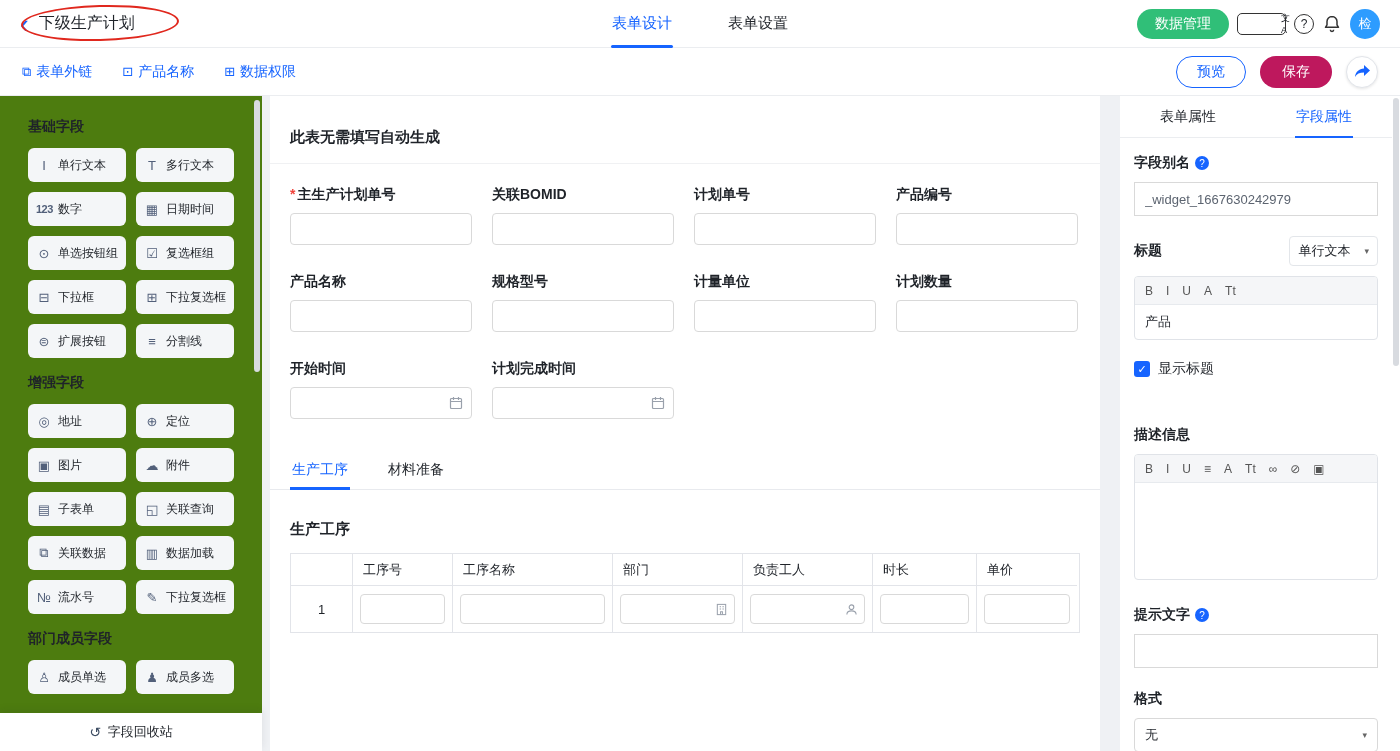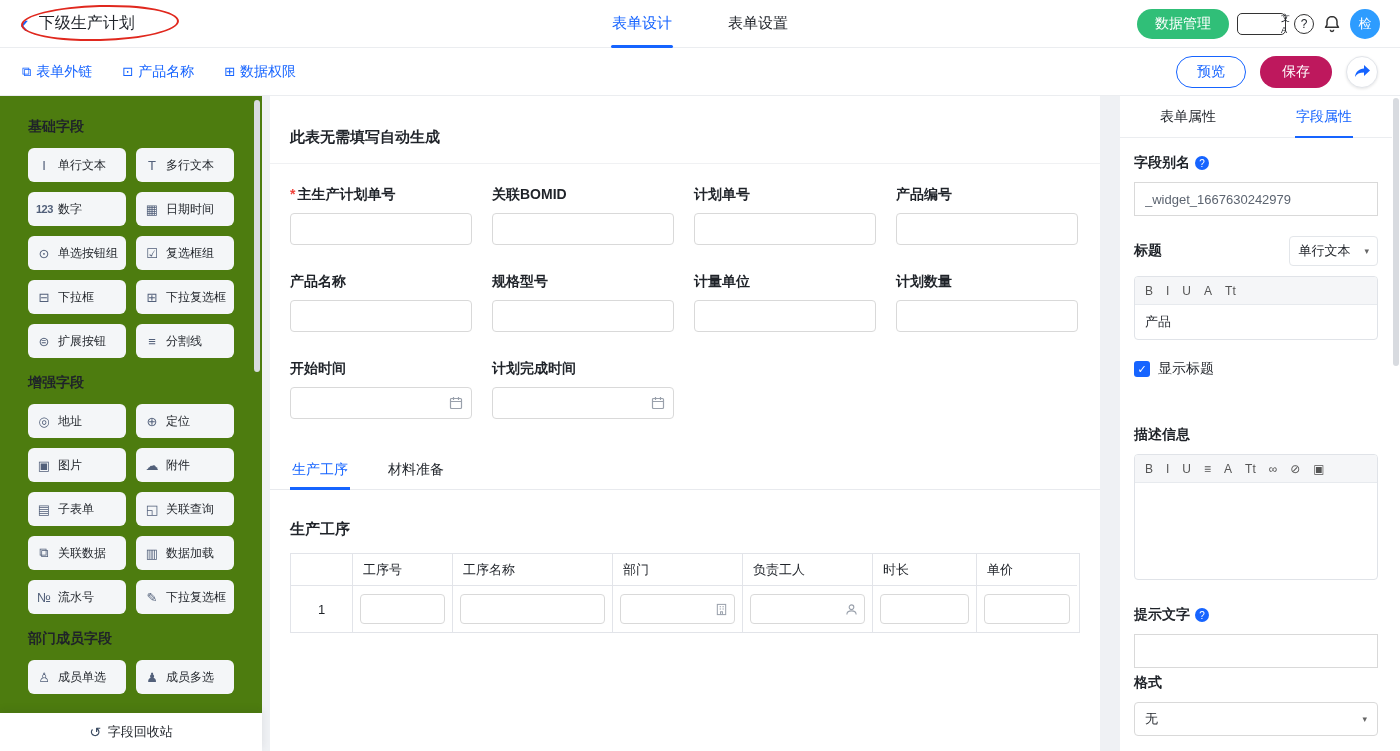--- a/index.html
+++ b/index.html
@@ -105,21 +105,21 @@
   .caret { font-size:9px; color:#666; }
   .editor { border:1px solid #e0e3e8; border-radius:4px; margin-top:10px; overflow:hidden; }
   .editor-toolbar { display:flex; align-items:center; gap:13px; height:28px; padding:0 10px;
     background:#f5f6f8; border-bottom:1px solid #e7eaee; font-size:12px; color:#555; }
   .editor-toolbar span { cursor:pointer; }
   .editor-content { padding:8px 10px; font-size:13px; min-height:30px; cursor:text; }
   .editor-content.tall { min-height:96px; }
   .check-row { display:flex; align-items:center; gap:8px; margin-top:20px; font-size:14px; }
   .checkbox { width:16px; height:16px; background:#1664ff; border-radius:3px; color:#fff; font-size:11px;
     display:flex; align-items:center; justify-content:center; cursor:pointer; }
-  .mt48 { margin-top:48px; } .mt26 { margin-top:26px; } .mt22 { margin-top:6px;text-align:center; }
+  .mt48 { margin-top:48px; } .mt26 { margin-top:26px; } .mt22 { margin-top:22px;text-align:center; }
   .format-select { margin-top:10px; height:34px; border:1px solid #d9d9d9; border-radius:4px;
     display:flex; align-items:center; justify-content:space-between; padding:0 10px; font-size:13px; cursor:pointer; }
   .panel-strip { position:absolute; top:96px; left:1392px; width:8px; bottom:0; background:#fff; }
   .panel-thumb { position:absolute; top:2px; left:1px; width:6px; height:268px; background:#d8dbe0; border-radius:3px; }
 </style>
 </head>
 <body>
 
 <div class="header">
   <span class="back">‹</span>

